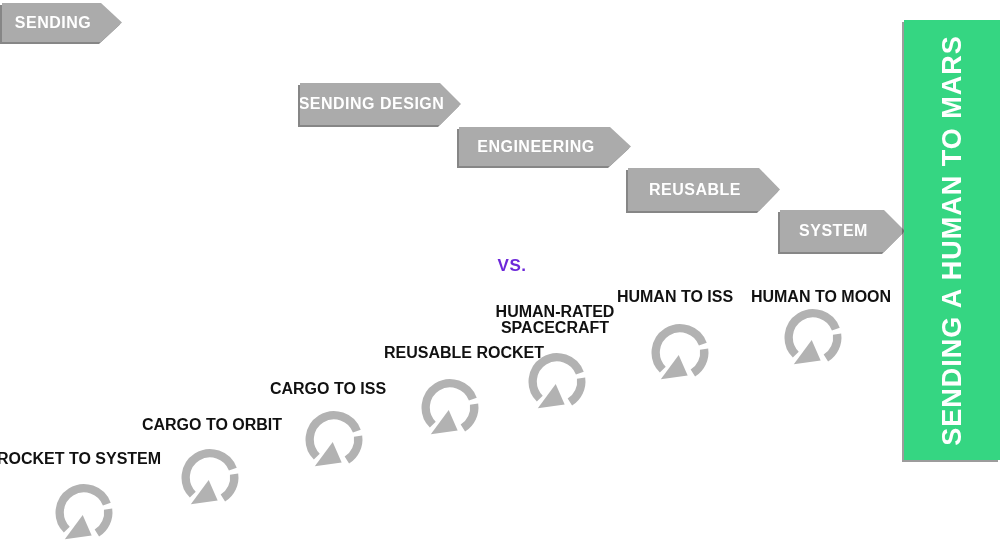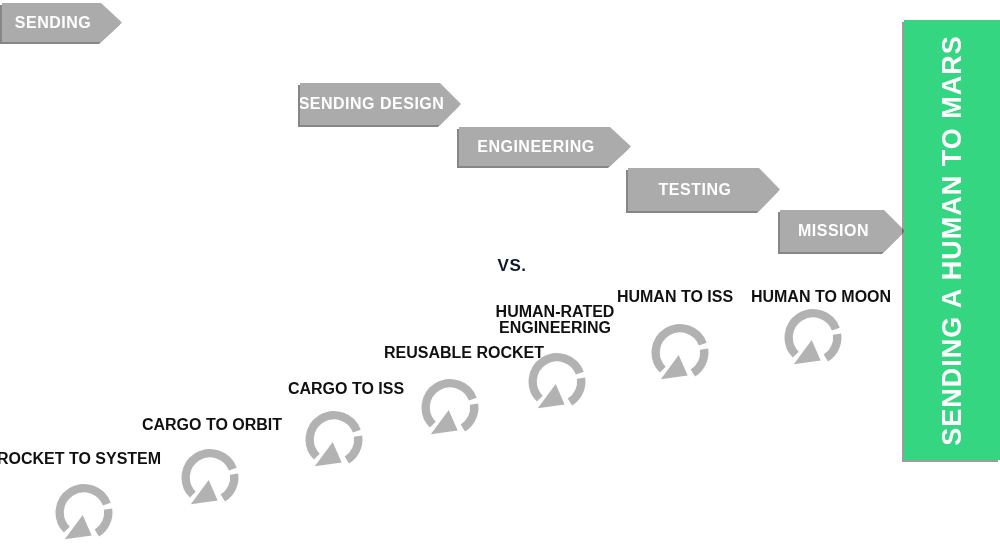--- a/index.html
+++ b/index.html
@@ -41,40 +41,40 @@
   .a4 { left: 459px; top: 127px; width: 172px; height: 39px; }
   .a5 { left: 628px; top: 168px; width: 152px; height: 43px; }
   .a6 { left: 780px; top: 210px; width: 125px; height: 42px; }
 
   
   .vs {
     position: absolute;
     left: 512px;
     top: 256px;
     transform: translateX(-50%);
-    color: #0f172a;
+    color: #6d28d9;
     font-size: 17px;
     font-weight: bold;
     letter-spacing: 0.5px;
   }
 
   
   .ml {
     position: absolute;
     transform: translateX(-50%);
     color: #111111;
     font-size: 16px;
     font-weight: bold;
     line-height: 16px;
     text-align: center;
     white-space: pre-line;
   }
   .l1 { left: 79px;  top: 451px; }
   .l2 { left: 212px; top: 417px; }
-  .l3 { left: 346px; top: 381px; }
+  .l3 { left: 328px; top: 381px; }
   .l4 { left: 446px; top: 345px; padding-left: 36px; }
   .l5 { left: 555px; top: 304px; }
   .l6 { left: 675px; top: 289px; }
   .l7 { left: 821px; top: 289px; }
 
   .loop {
     position: absolute;
     width: 64px;
     height: 64px;
   }
@@ -135,26 +135,26 @@
       <span class="chev-label">SENDING DESIGN</span>
     </div>
   </div>
   <div class="chev a4">
     <div class="chev-shape">
       <span class="chev-label">ENGINEERING</span>
     </div>
   </div>
   <div class="chev a5">
     <div class="chev-shape">
-      <span class="chev-label">TESTING</span>
+      <span class="chev-label">REUSABLE</span>
     </div>
   </div>
   <div class="chev a6">
     <div class="chev-shape">
-      <span class="chev-label">MISSION</span>
+      <span class="chev-label">SYSTEM</span>
     </div>
   </div>
 
   <div class="vs">VS.</div>
 
   <div>
     <div class="ml l1">ROCKET TO SYSTEM</div>
     <svg class="loop i1" viewBox="0 0 100 100">
         <use href="#loopArrow"></use>
       </svg>
@@ -172,21 +172,21 @@
       </svg>
   </div>
   <div>
     <div class="ml l4">REUSABLE ROCKET</div>
     <svg class="loop i4" viewBox="0 0 100 100">
         <use href="#loopArrow"></use>
       </svg>
   </div>
   <div>
     <div class="ml l5">HUMAN-RATED
-ENGINEERING</div>
+SPACECRAFT</div>
     <svg class="loop i5" viewBox="0 0 100 100">
         <use href="#loopArrow"></use>
       </svg>
   </div>
   <div>
     <div class="ml l6">HUMAN TO ISS</div>
     <svg class="loop i6" viewBox="0 0 100 100">
         <use href="#loopArrow"></use>
       </svg>
   </div>

